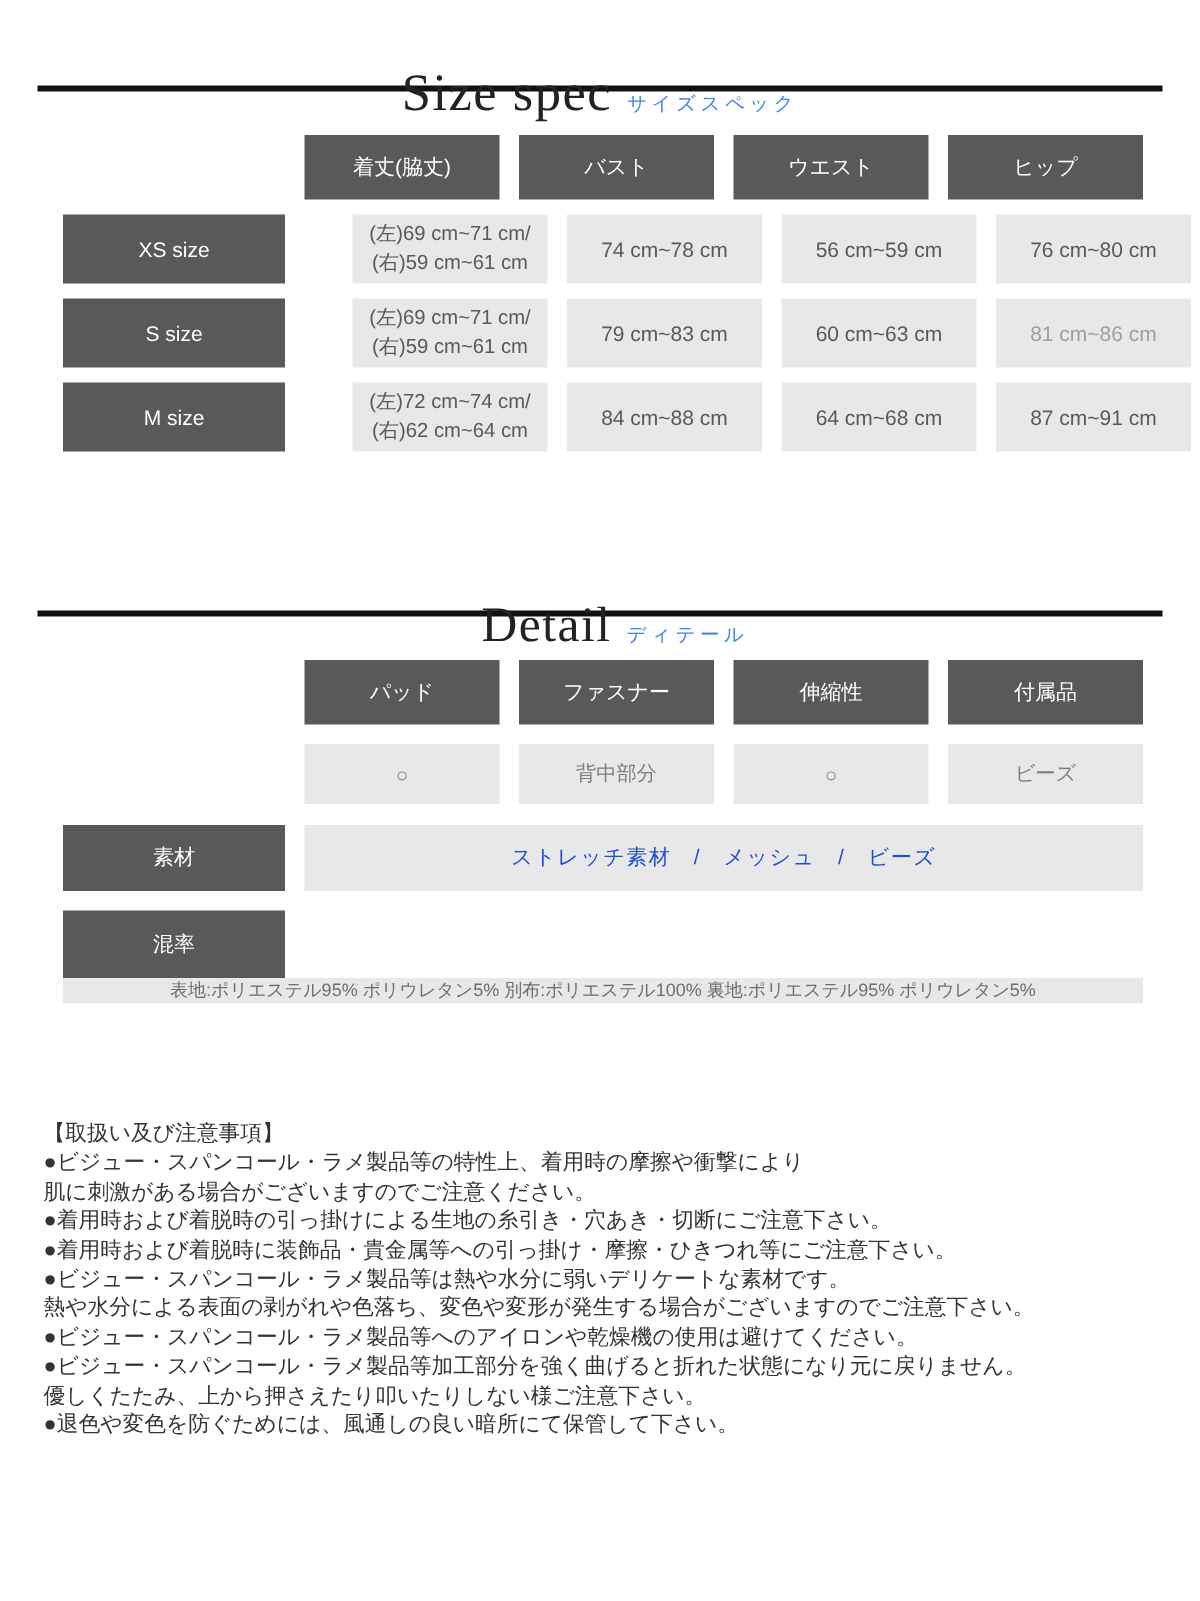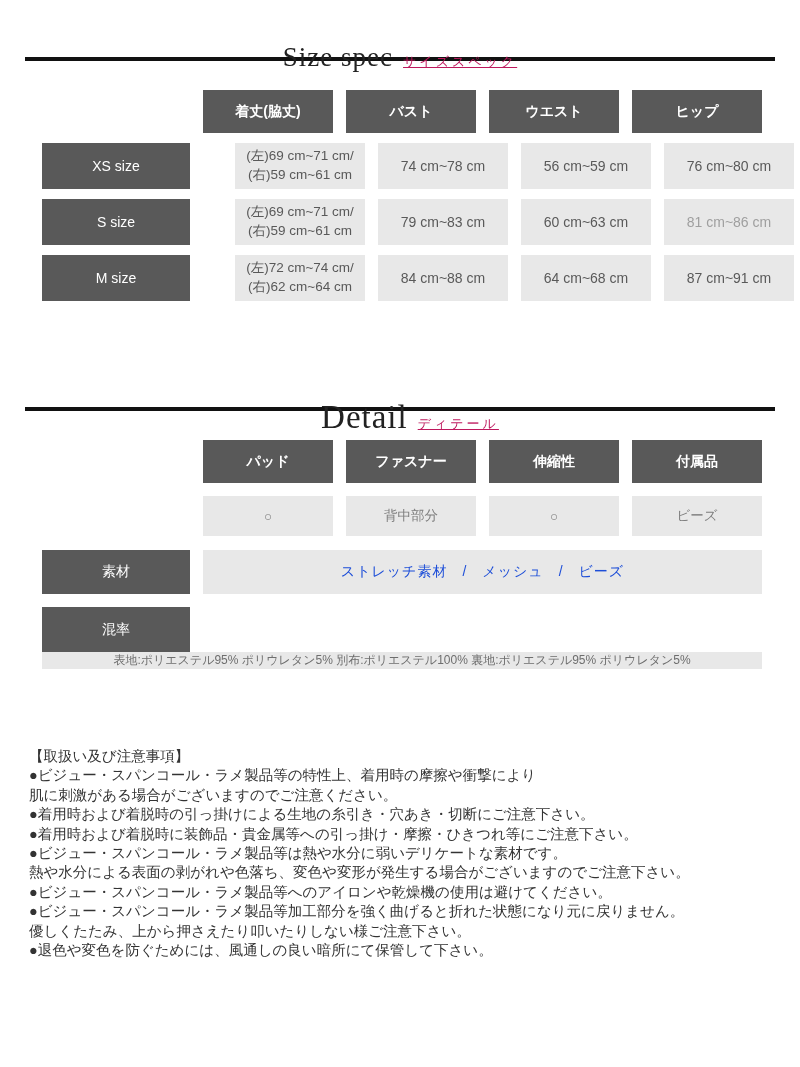--- a/index.html
+++ b/index.html
@@ -13,29 +13,28 @@
   }
   .page { width: 800px; height: 1067px; position: relative; }
 
   
   .section-title {
     text-align: center;
     font-family: "Liberation Serif", "DejaVu Serif", serif;
     color: #222;
   }
   .section-title .en {
-    font-size: 27px;
+    font-size: 35px;
     letter-spacing: 1px;
   }
   .section-title .ja {
     font-size: 13px;
-    color: #be185d;
+    color: #3b82f6;
     margin-left: 10px;
     letter-spacing: 3px;
-    text-decoration: underline;
   }
   .rule {
     width: 750px;
     height: 4px;
     background: #111111;
     margin: 0 auto;
   }
   .size-title { padding-top: 42px; height: 48px; }
   .size-rule { margin-top: 9px; }
   .detail-title { padding-top: 0; height: 38px; }
@@ -56,21 +55,20 @@
     display: flex; align-items: center; justify-content: center;
     font-size: 14px;
   }
   .hdrcell {
     width: 130px; flex: none;
     background: #595959;
     color: #ffffff;
     display: flex; align-items: center; justify-content: center;
     font-size: 14px;
     height: 43px;
-    font-weight: bold;
   }
   .datacell {
     width: 130px; flex: none;
     background: #e8e8e8;
     color: #595959;
     display: flex; align-items: center; justify-content: center;
     font-size: 14px;
     text-align: center;
   }
   .datacell.light { color: #9f9f9f; }

